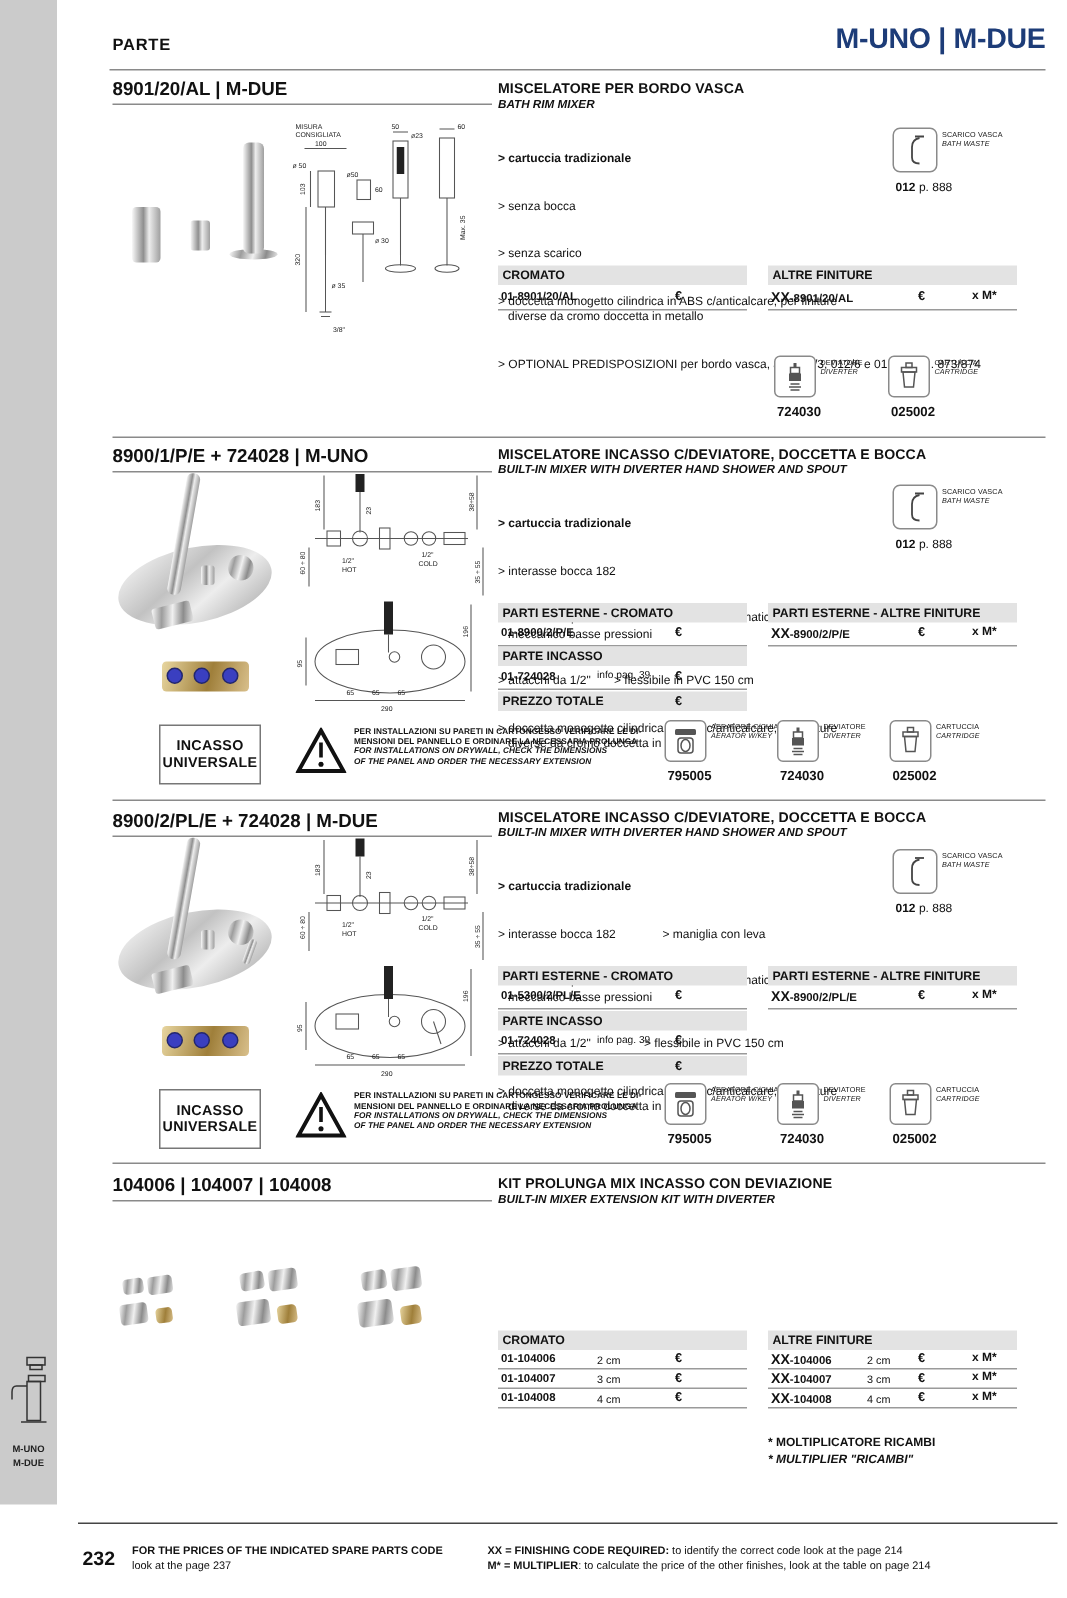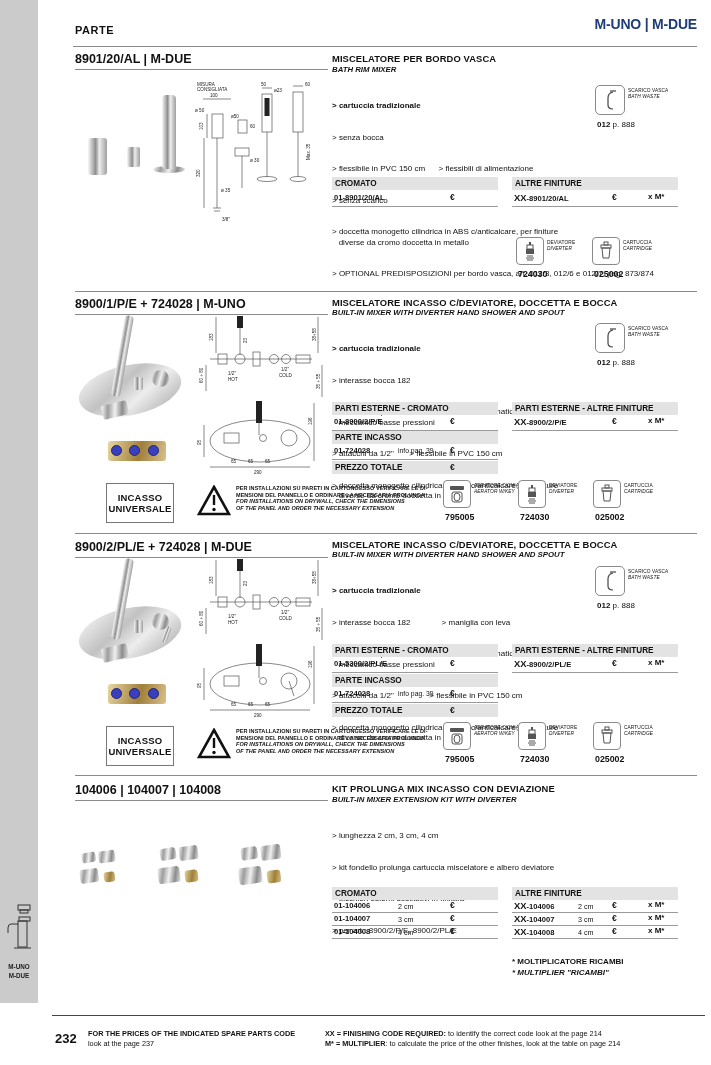--- a/index.html
+++ b/index.html
@@ -6,21 +6,21 @@
   .page{position:relative;width:711px;height:1065px;background:#fff;overflow:hidden;
         font-family:"Liberation Sans",sans-serif;color:#111}
   .abs{position:absolute}
   .b{font-weight:bold}
   .i{font-style:italic}
   
   .strip{position:absolute;left:0;top:0;width:38px;height:1003px;background:#cbcbcb}
   .strip-lbl{position:absolute;width:38px;text-align:center;font-size:6.3px;font-weight:bold;color:#222}
   
   .cat{position:absolute;left:75px;top:24px;font-size:11px;font-weight:bold;letter-spacing:.5px}
-  .coll{position:absolute;right:14px;top:16px;font-size:14px;font-weight:bold;color:#1d3c78;letter-spacing:-.2px}
+  .coll{position:absolute;right:14px;top:16px;font-size:19px;font-weight:bold;color:#1d3c78;letter-spacing:-.2px}
   .hr{position:absolute;height:1px;background:#8a8a8a}
   .divline{position:absolute;left:75px;width:622px;height:1px;background:#8a8a8a}
   
   .sec-title{position:absolute;left:75px;font-size:12.5px;font-weight:bold}
   .tline{position:absolute;left:75px;width:253px;height:1px;background:#8a8a8a}
   .h-it{position:absolute;left:332px;font-size:9.4px;font-weight:bold;letter-spacing:.1px}
   .h-en{position:absolute;left:332px;font-size:7.8px;font-weight:bold;font-style:italic}
   .bul{position:absolute;left:332px;width:352px;font-size:8px;line-height:10.5px;white-space:pre-wrap}
   
   .band{position:absolute;background:#e3e3e3;width:166px;height:13px;font-size:8.2px;
@@ -137,21 +137,20 @@
       <text x="232" y="6">60</text>
       <text x="237" y="80" transform="rotate(-90 237 80)">Max. 35</text>
     </svg>
   </div>
 
   <div class="h-it" style="top:53px">MISCELATORE PER BORDO VASCA</div>
   <div class="h-en" style="top:65px">BATH RIM MIXER</div>
   <div class="bul" style="top:80px">
     <div class="b">&gt; cartuccia tradizionale</div>
     <div>&gt; senza bocca</div>
-    <div>&gt; flessibile in PVC 150 cm      &gt; flessibili di alimentazione</div>
     <div>&gt; senza scarico</div>
     <div>&gt; doccetta monogetto cilindrica in ABS c/anticalcare, per finiture
    diverse da cromo doccetta in metallo</div>
     <div>&gt; OPTIONAL PREDISPOSIZIONI per bordo vasca, art. 012/3, 012/6 e 012/7, pag. 873/874</div>
   </div>
 
   <div class="spare" style="left:595px;top:85px">
     <div class="srow">
       <div class="wbox">
         <svg width="20" height="22" viewBox="0 0 20 22">
@@ -598,26 +597,20 @@
   </div>
   <div class="kit" style="left:240px;top:842px;transform:scale(1.05)">
     <div class="chrome" style="left:2px;top:6px;width:16px;height:12px;transform:rotate(-10deg)"></div>
     <div class="chrome" style="left:21px;top:4px;width:19px;height:14px;transform:rotate(-8deg)"></div>
     <div class="chrome" style="left:0;top:25px;width:22px;height:16px;transform:rotate(-8deg)"></div>
     <div class="brass" style="left:27px;top:28px;width:13px;height:12px;transform:rotate(-8deg)"></div>
   </div>
 
   <div class="h-it" style="top:783px">KIT PROLUNGA MIX INCASSO CON DEVIAZIONE</div>
   <div class="h-en" style="top:795px">BUILT-IN MIXER EXTENSION KIT WITH DIVERTER</div>
-  <div class="bul" style="top:810px">
-    <div>&gt; lunghezza 2 cm, 3 cm, 4 cm</div>
-    <div>&gt; kit fondello prolunga cartuccia miscelatore e albero deviatore</div>
-    <div>+ bicchieri esterni sostitutivi in finitura</div>
-    <div>&gt; per art.: 8900/2/P/E, 8900/2/PL/E</div>
-  </div>
 
   <div class="band" style="left:332px;top:887px">CROMATO</div>
   <div class="ccell" style="left:334px;top:901px">01-104006</div>
   <div class="scell" style="left:398px;top:902px">2 cm</div>
   <div class="eur" style="left:450px;top:900px">€</div>
   <div class="rline" style="left:332px;top:912px"></div>
   <div class="ccell" style="left:334px;top:914px">01-104007</div>
   <div class="scell" style="left:398px;top:915px">3 cm</div>
   <div class="eur" style="left:450px;top:913px">€</div>
   <div class="rline" style="left:332px;top:925px"></div>

